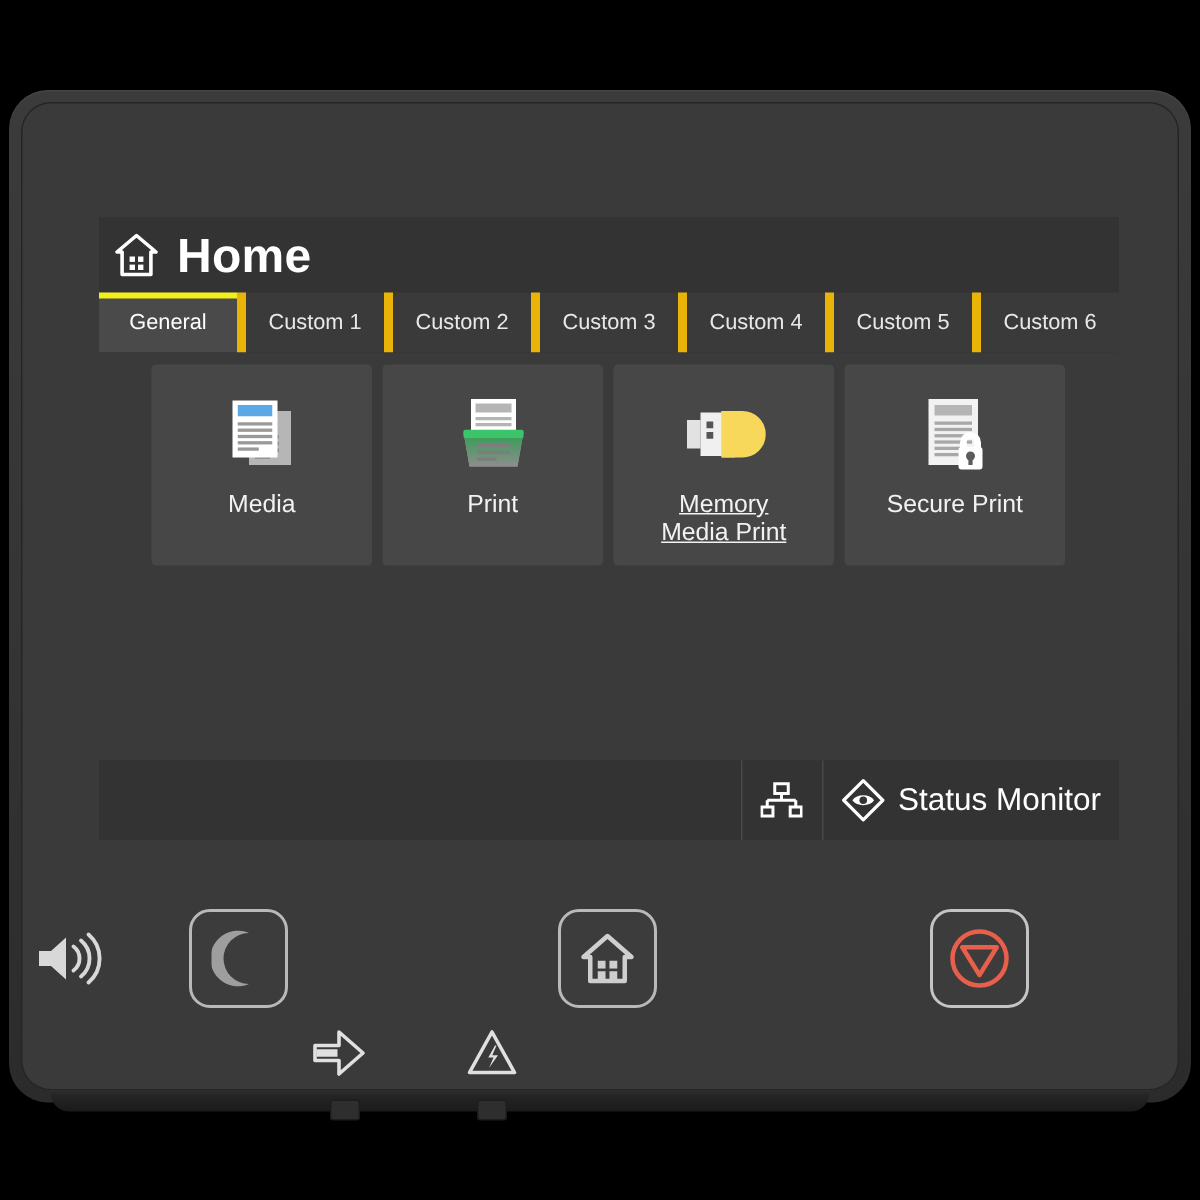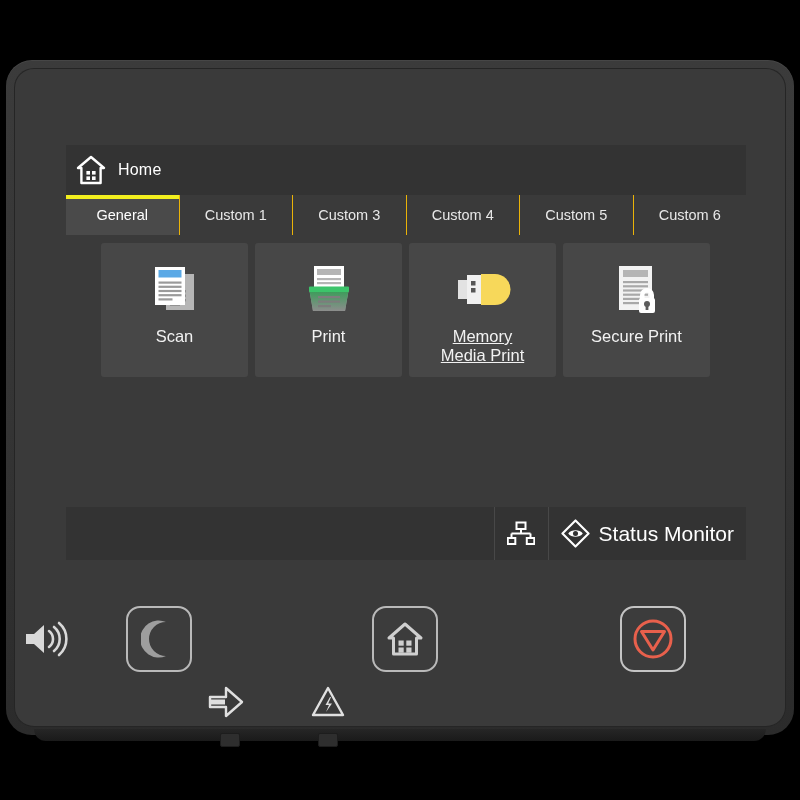--- a/index.html
+++ b/index.html
@@ -70,42 +70,42 @@
     position: relative;
     height: 50px;
     background: #333333;
     display: flex;
     align-items: center;
     padding-left: 10px;
   }
   #home-title-icon { width: 30px; height: 30px; margin-right: 12px; flex: none; }
   #page-title {
     color: #ffffff;
-    font-size: 16px;
+    font-size: 32px;
     letter-spacing: 0.2px;
-    font-weight: 400;
+    font-weight: 700;
   }
 
   
   #tabbar {
     display: flex;
     height: 40px;
     background: #2e2e2e;
     align-items: stretch;
   }
   .tab {
     flex: 1 1 0;
     position: relative;
     display: flex;
     align-items: center;
     justify-content: center;
     color: #e8e8e8;
     font-size: 14.5px;
     background: #3a3a3a;
-    border-right: 1px solid #eab308;
+    border-right: 6px solid #eab308;
     cursor: pointer;
   }
   .tab:last-child { border-right: none; }
   .tab.active {
     background: #4a4a4a;
     color: #ffffff;
   }
   .tab .tab-accent {
     position: absolute;
     left: 0; right: 0; top: 0;
@@ -245,20 +245,24 @@
     </div>
 
     <div id="tabbar">
       <div class="tab active">
         <span class="tab-accent"></span>
         <span>General</span>
       </div>
       <div class="tab">
         <span class="tab-accent"></span>
         <span>Custom 1</span>
+      </div>
+      <div class="tab">
+        <span class="tab-accent"></span>
+        <span>Custom 2</span>
       </div>
       <div class="tab">
         <span class="tab-accent"></span>
         <span>Custom 3</span>
       </div>
       <div class="tab">
         <span class="tab-accent"></span>
         <span>Custom 4</span>
       </div>
       <div class="tab">
@@ -285,21 +289,21 @@
               <rect x="28" y="44.5" width="10" height="2.4" fill="#8e8e8e"></rect>
               <rect x="13" y="8" width="30" height="38" fill="#ffffff"></rect>
               <rect x="16.5" y="11" width="23" height="7.5" fill="#5aa9e6"></rect>
               <rect x="16.5" y="22.5" width="23" height="2.2" fill="#9a9a9a"></rect>
               <rect x="16.5" y="26.7" width="23" height="2.2" fill="#9a9a9a"></rect>
               <rect x="16.5" y="30.9" width="23" height="2.2" fill="#9a9a9a"></rect>
               <rect x="16.5" y="35.1" width="23" height="2.2" fill="#9a9a9a"></rect>
               <rect x="16.5" y="39.3" width="14" height="2.2" fill="#9a9a9a"></rect>
             </svg>
           </div>
-          <div class="tile-label">Scan</div>
+          <div class="tile-label">Media</div>
         </div>
 
         <div class="tile">
           <div class="tile-icon">
             <svg viewBox="0 0 66 62" width="66" height="62">
               <rect x="18" y="7" width="30" height="22" fill="#ffffff"></rect>
               <rect x="21" y="10" width="24" height="6" fill="#b5b5b5"></rect>
               <rect x="21" y="19" width="24" height="2.2" fill="#b5b5b5"></rect>
               <rect x="21" y="23" width="24" height="2.2" fill="#b5b5b5"></rect>
               <path d="M13 29 L53 29 L49 52 L17 52 Z" fill="#9a9a9a"></path>

